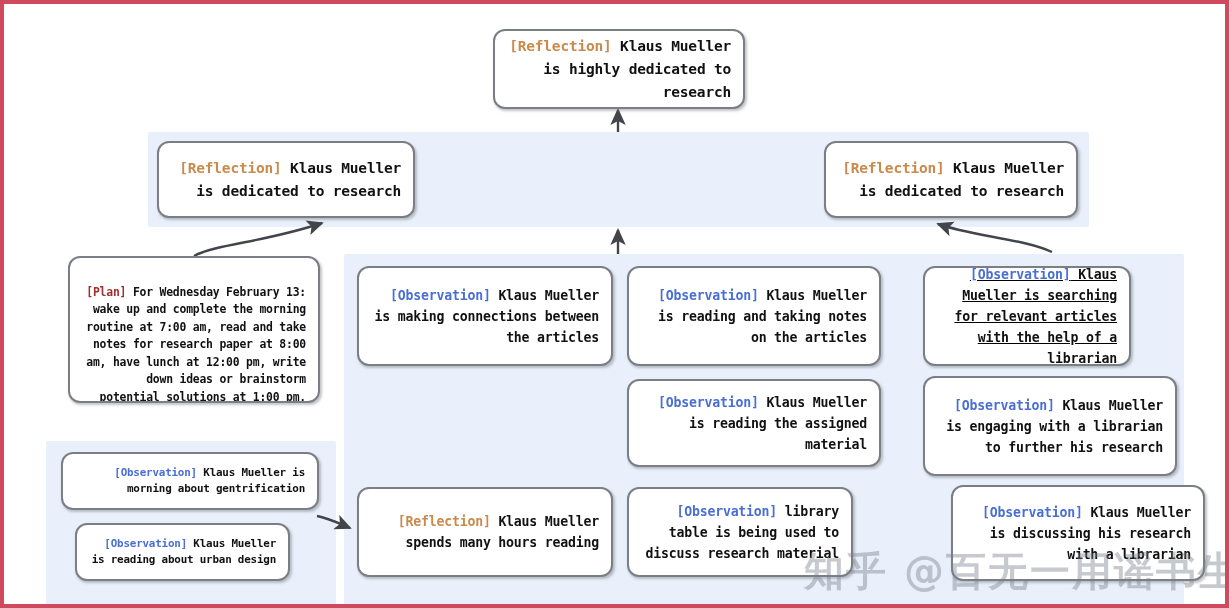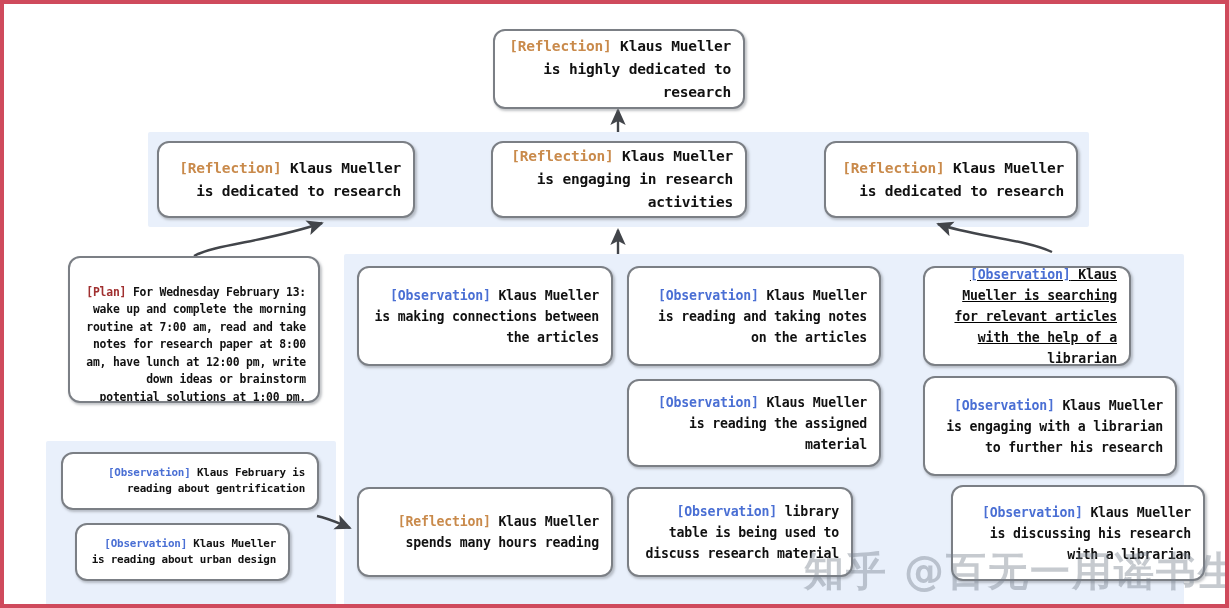--- a/index.html
+++ b/index.html
@@ -105,41 +105,36 @@
       <span class="tag-reflection">[Reflection]</span><span> Klaus Mueller is highly dedicated to research</span>
     </span>
   </div>
 
   <div class="node sz-lg" style="left:153px; top:137px; width:258px; height:77px;">
     <span class="txt">
       <span class="tag-reflection">[Reflection]</span><span> Klaus Mueller is dedicated to research</span>
     </span>
   </div>
 
-  <div class="node sz-lg" style="left:487px; top:137px; width:256px; height:77px;">
-    <span class="txt">
-      <span class="tag-reflection">[Reflection]</span><span> Klaus Mueller is engaging in research activities</span>
-    </span>
-  </div>
 
   <div class="node sz-lg" style="left:820px; top:137px; width:254px; height:77px;">
     <span class="txt">
       <span class="tag-reflection">[Reflection]</span><span> Klaus Mueller is dedicated to research</span>
     </span>
   </div>
 
   <div class="node sz-sm" style="left:64px; top:252px; width:252px; height:147px;">
     <span class="txt">
       <span class="tag-plan">[Plan]</span><span> For Wednesday February 13: wake up and complete the morning routine at 7:00 am, read and take notes for research paper at 8:00 am, have lunch at 12:00 pm, write down ideas or brainstorm potential solutions at 1:00 pm, [...]</span>
     </span>
   </div>
 
   <div class="node sz-xs" style="left:57px; top:448px; width:258px; height:58px;">
     <span class="txt">
-      <span class="tag-observation">[Observation]</span><span> Klaus February is reading about gentrification</span>
+      <span class="tag-observation">[Observation]</span><span> Klaus Mueller is morning about gentrification</span>
     </span>
   </div>
 
   <div class="node sz-xs" style="left:71px; top:519px; width:215px; height:58px;">
     <span class="txt">
       <span class="tag-observation">[Observation]</span><span> Klaus Mueller is reading about urban design</span>
     </span>
   </div>
 
   <div class="node sz-md" style="left:353px; top:262px; width:256px; height:100px;">

